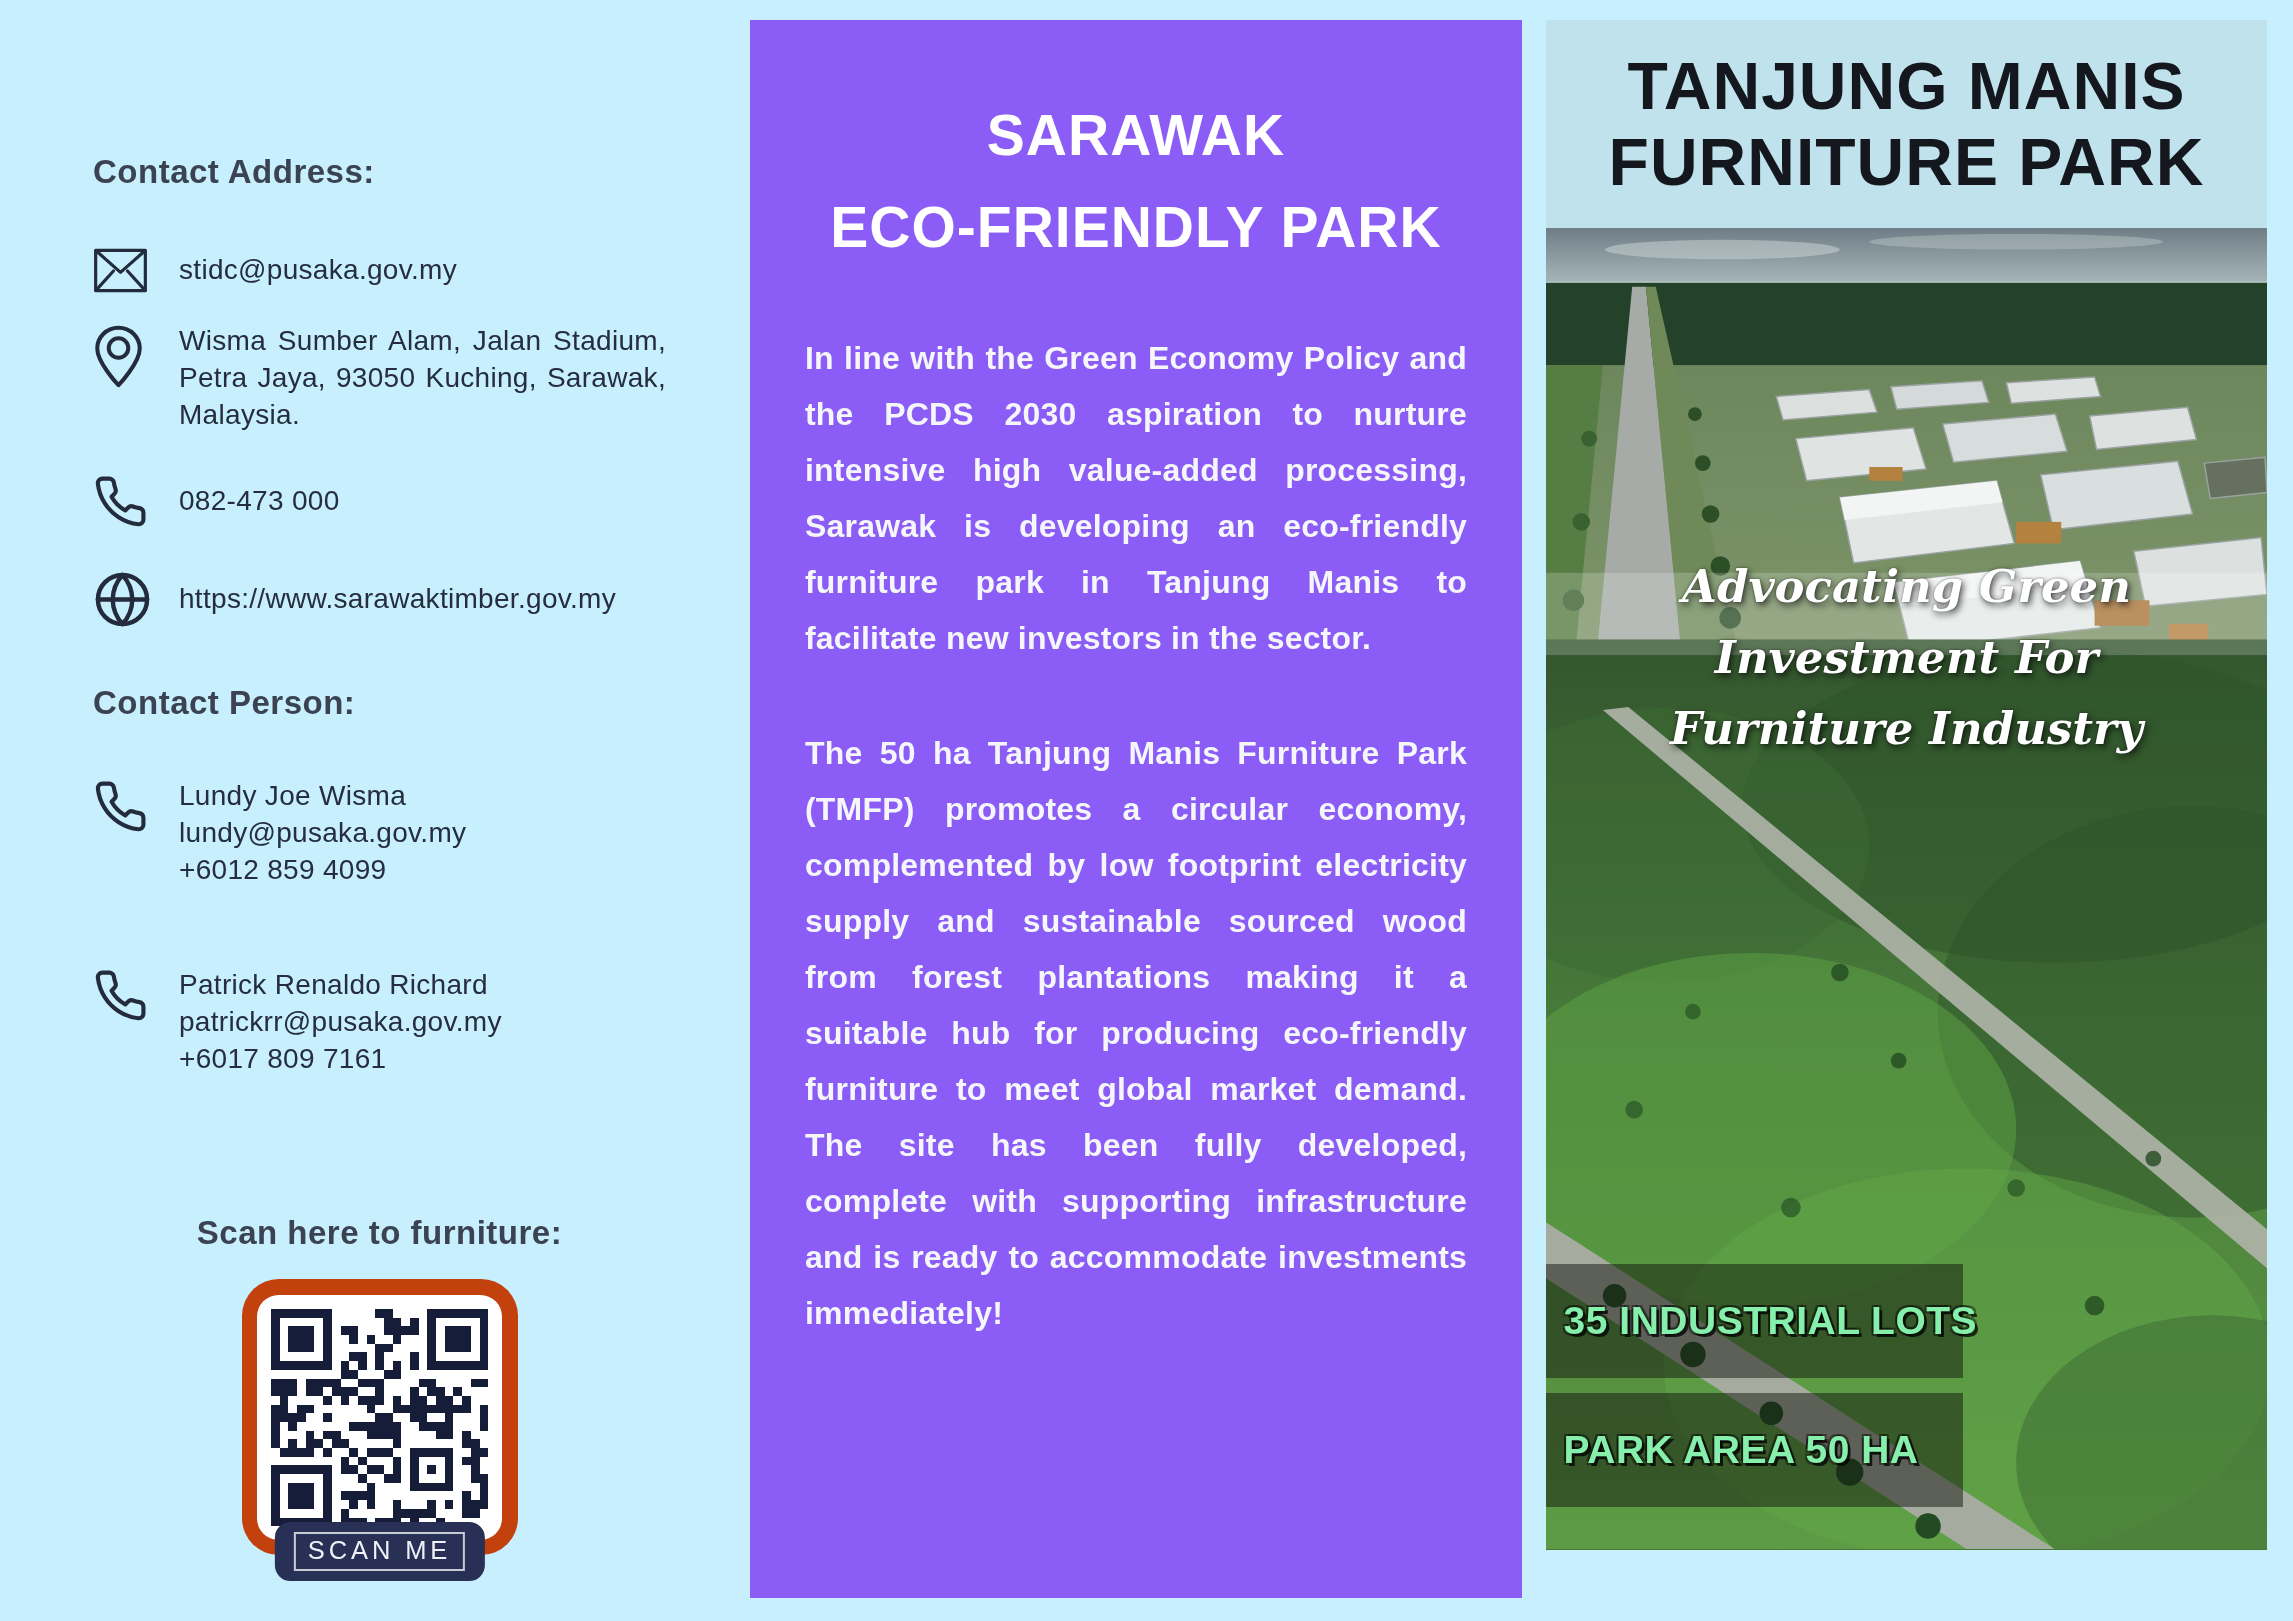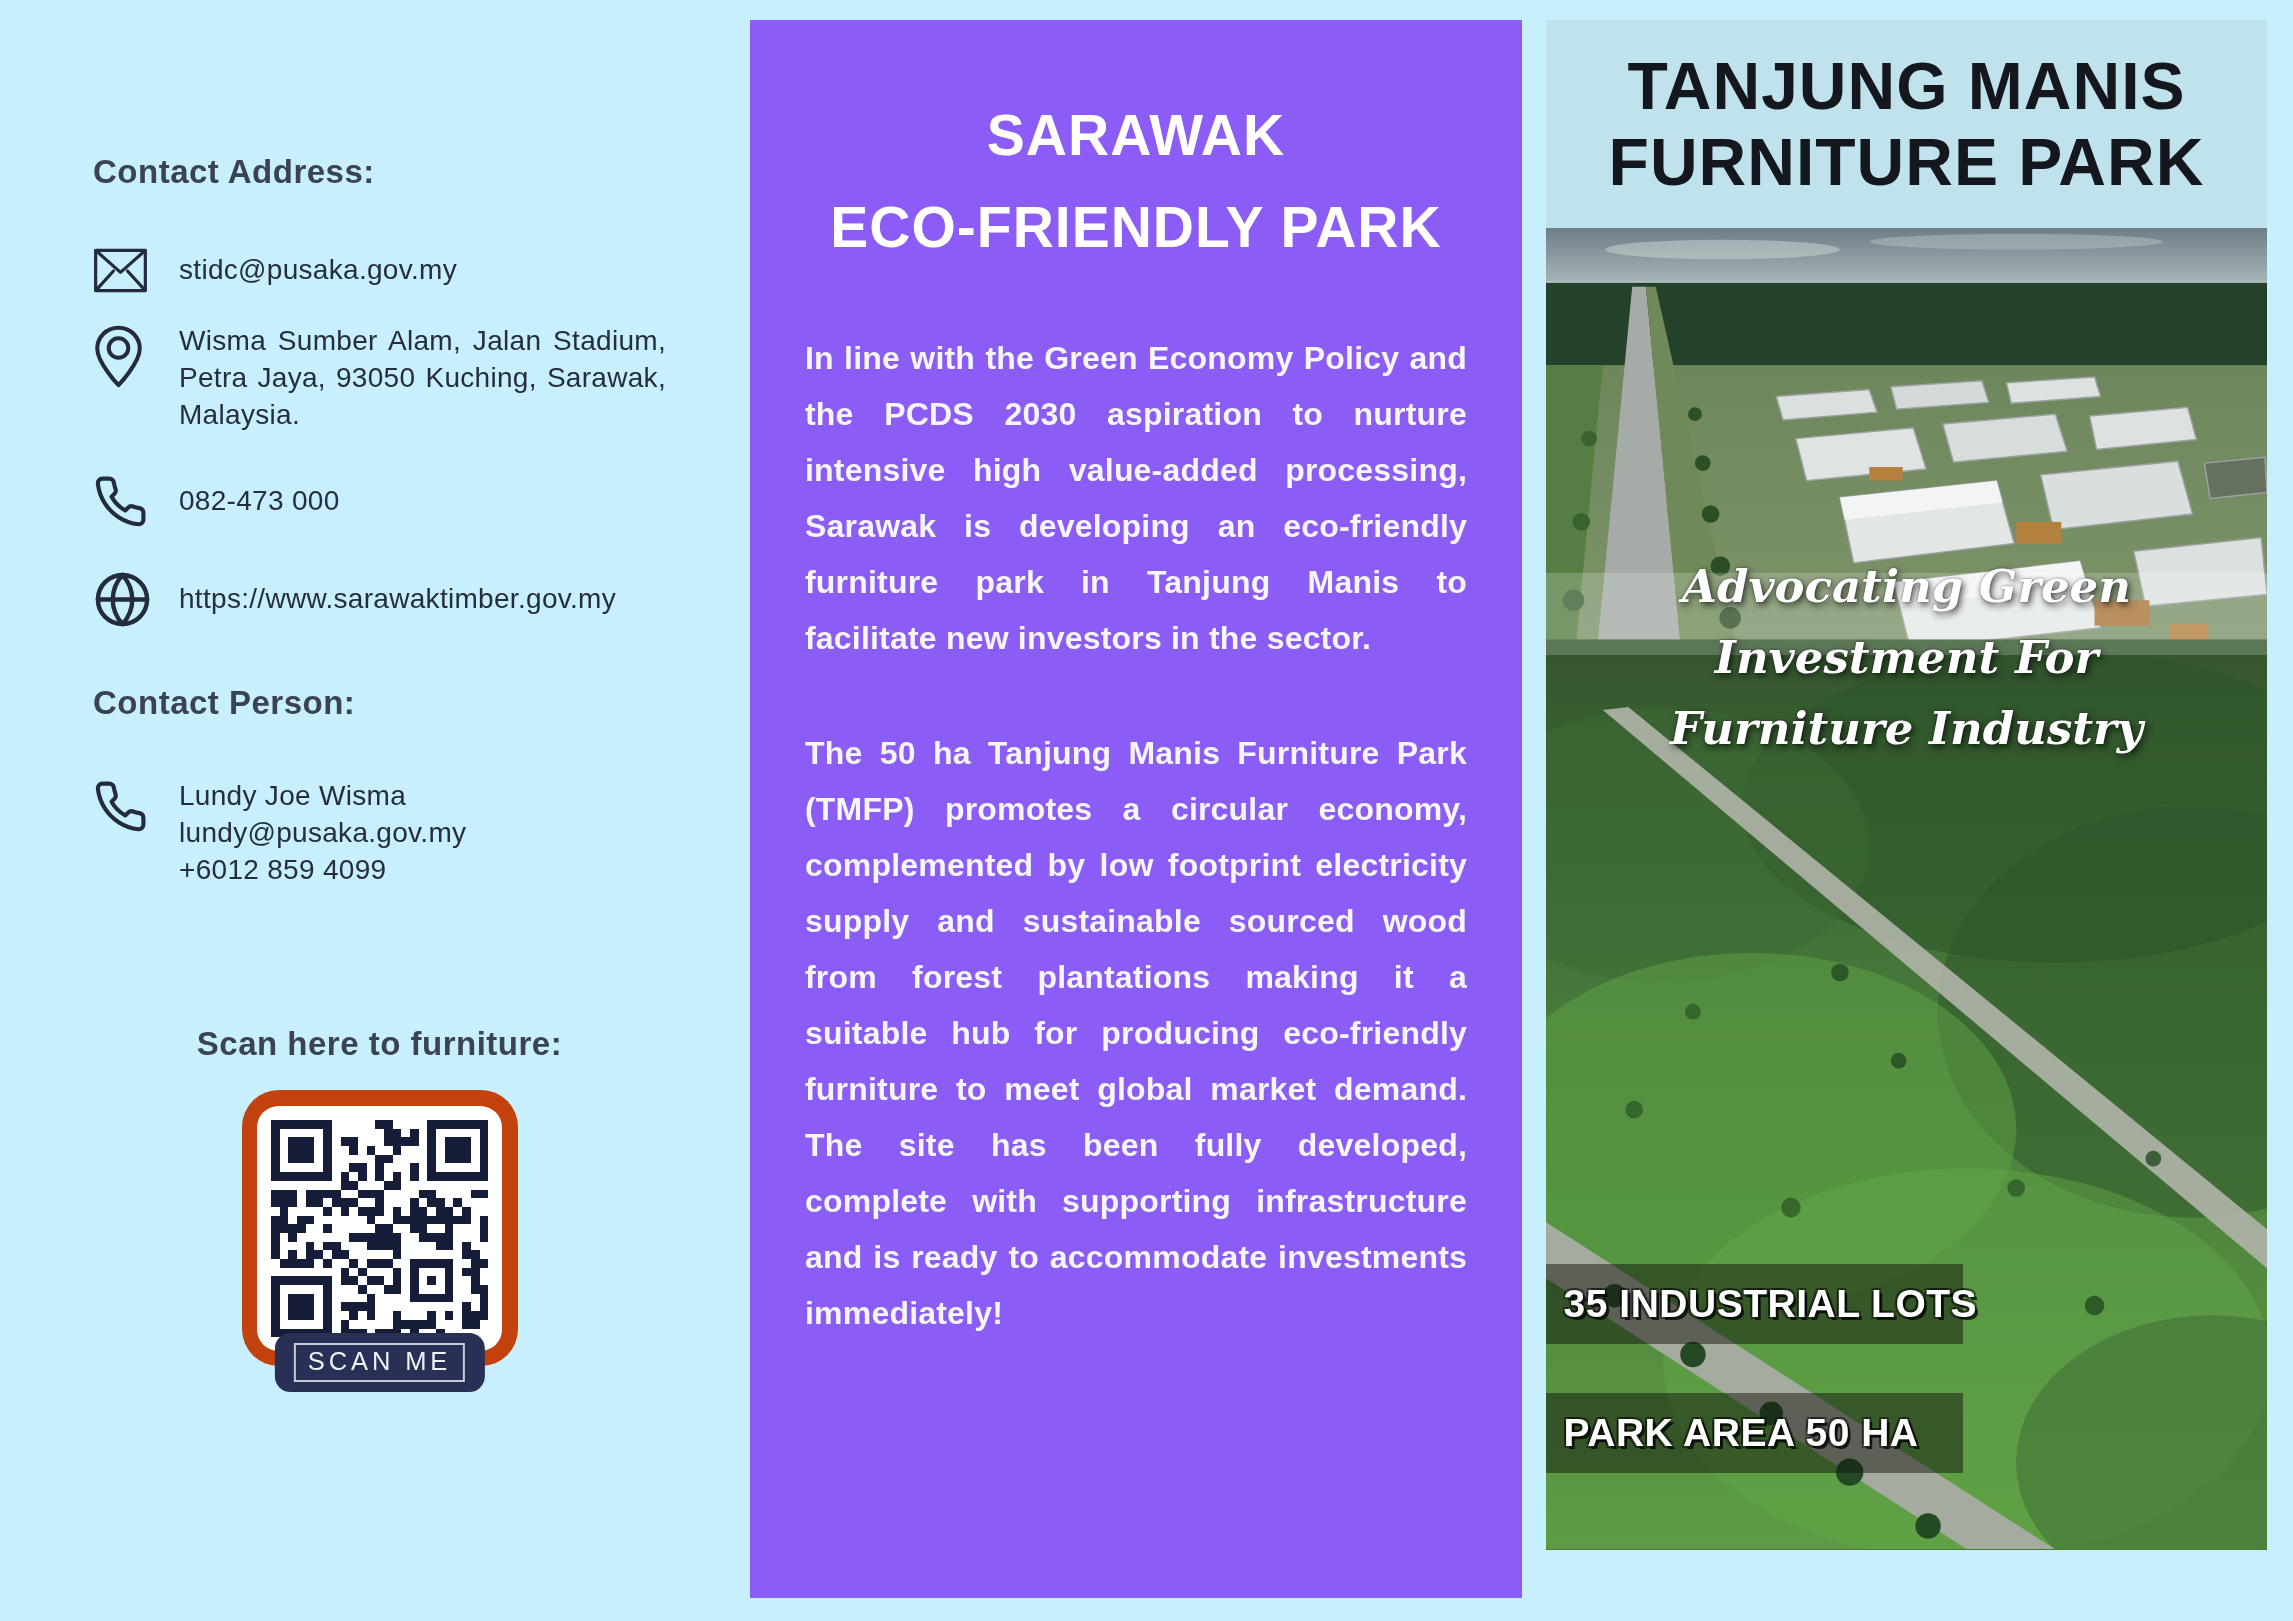--- a/index.html
+++ b/index.html
@@ -53,22 +53,22 @@
   .cover-title { margin:0; text-align:center; color:#15171e; font-size:66px; line-height:76px;
                  font-weight:700; letter-spacing:1px; }
   .cover-title span { display:block; }
   .photo { position:relative; width:721px; height:1322px; overflow:hidden; background:#47793a; }
   .photo svg.scene { position:absolute; inset:0; display:block; }
   .caption { position:absolute; top:323px; left:0; width:100%; text-align:center;
              font-family:"DejaVu Serif", serif; font-style:italic; font-weight:700;
              color:#ffffff; font-size:45px; line-height:71px;
              text-shadow:2px 2.9px 7.8px rgba(0,0,0,0.7), 0 0 2px rgba(0,0,0,0.5); }
   .caption span { display:block; }
-  .stat { position:absolute; left:0; width:417px; height:80px; background:rgba(18,22,14,0.5);
-          display:flex; align-items:center; padding-left:17.6px; color:#ffffff; font-weight:700;
+  .stat { position:absolute; left:0; width:417px; height:114px; background:rgba(18,22,14,0.5);
+          display:flex; align-items:center; padding-left:17.6px; color:#86efac; font-weight:700;
           font-size:39px; letter-spacing:0.5px; white-space:nowrap;
           text-shadow:2.9px 2.9px 0 rgba(0,0,0,0.75), -2px -2px 0 rgba(0,0,0,0.4),
                       2px -2px 0 rgba(0,0,0,0.4), -2px 2px 0 rgba(0,0,0,0.4); }
   .stat1 { top:1036px; }
   .stat2 { top:1165px; }
 
   .icon-stroke { stroke:#232b3d; fill:none; stroke-linecap:round; stroke-linejoin:round; }
 </style>
 </head>
 <body>
@@ -127,20 +127,32 @@
           <path class="icon-stroke" stroke-width="1.8" d="M22 16.92v3a2 2 0 0 1-2.18 2 19.79 19.79 0 0 1-8.63-3.07 19.5 19.5 0 0 1-6-6 19.79 19.79 0 0 1-3.07-8.67A2 2 0 0 1 4.11 2h3a2 2 0 0 1 2 1.72 12.84 12.84 0 0 0 .7 2.81 2 2 0 0 1-.45 2.11L8.09 9.91a16 16 0 0 0 6 6l1.27-1.27a2 2 0 0 1 2.11-.45 12.84 12.84 0 0 0 2.81.7A2 2 0 0 1 22 16.92z"></path>
         </svg>
       </span>
       <p class="val">
         <span class="contact-line">Lundy Joe Wisma</span>
         <span class="contact-line">lundy@pusaka.gov.my</span>
         <span class="contact-line">+6012 859 4099</span>
       </p>
     </div>
 
+    <div class="row top row-contact2">
+      <span class="ic">
+        <svg width="55" height="55" viewBox="0 0 24 24">
+          <path class="icon-stroke" stroke-width="1.8" d="M22 16.92v3a2 2 0 0 1-2.18 2 19.79 19.79 0 0 1-8.63-3.07 19.5 19.5 0 0 1-6-6 19.79 19.79 0 0 1-3.07-8.67A2 2 0 0 1 4.11 2h3a2 2 0 0 1 2 1.72 12.84 12.84 0 0 0 .7 2.81 2 2 0 0 1-.45 2.11L8.09 9.91a16 16 0 0 0 6 6l1.27-1.27a2 2 0 0 1 2.11-.45 12.84 12.84 0 0 0 2.81.7A2 2 0 0 1 22 16.92z"></path>
+        </svg>
+      </span>
+      <p class="val">
+        <span class="contact-line">Patrick Renaldo Richard</span>
+        <span class="contact-line">patrickrr@pusaka.gov.my</span>
+        <span class="contact-line">+6017 809 7161</span>
+      </p>
+    </div>
 
     <h3 class="scan-heading">Scan here to furniture:</h3>
 
     <div class="qr-wrap">
       <div class="qr-inner">
         <svg class="qr-svg" viewBox="0 0 25 25">
           <path fill="#161d39" d="M12 0h1v1h-1zM13 0h1v1h-1zM13 1h1v1h-1zM14 1h1v1h-1zM16 1h1v1h-1zM8 2h1v1h-1zM9 2h1v1h-1zM13 2h1v1h-1zM14 2h1v1h-1zM15 2h1v1h-1zM16 2h1v1h-1zM9 3h1v1h-1zM11 3h1v1h-1zM14 3h1v1h-1zM12 4h1v1h-1zM13 4h1v1h-1zM9 5h1v1h-1zM10 5h1v1h-1zM12 5h1v1h-1zM16 5h1v1h-1zM8 6h1v1h-1zM10 6h1v1h-1zM12 6h1v1h-1zM14 6h1v1h-1zM16 6h1v1h-1zM8 7h1v1h-1zM9 7h1v1h-1zM13 7h1v1h-1zM14 7h1v1h-1zM0 8h1v1h-1zM1 8h1v1h-1zM2 8h1v1h-1zM4 8h1v1h-1zM5 8h1v1h-1zM6 8h1v1h-1zM7 8h1v1h-1zM10 8h1v1h-1zM11 8h1v1h-1zM12 8h1v1h-1zM17 8h1v1h-1zM18 8h1v1h-1zM23 8h1v1h-1zM24 8h1v1h-1zM0 9h1v1h-1zM1 9h1v1h-1zM2 9h1v1h-1zM4 9h1v1h-1zM5 9h1v1h-1zM7 9h1v1h-1zM8 9h1v1h-1zM9 9h1v1h-1zM12 9h1v1h-1zM16 9h1v1h-1zM18 9h1v1h-1zM19 9h1v1h-1zM21 9h1v1h-1zM1 10h1v1h-1zM6 10h1v1h-1zM8 10h1v1h-1zM10 10h1v1h-1zM11 10h1v1h-1zM12 10h1v1h-1zM14 10h1v1h-1zM16 10h1v1h-1zM17 10h1v1h-1zM19 10h1v1h-1zM20 10h1v1h-1zM22 10h1v1h-1zM0 11h1v1h-1zM1 11h1v1h-1zM3 11h1v1h-1zM4 11h1v1h-1zM11 11h1v1h-1zM14 11h1v1h-1zM15 11h1v1h-1zM16 11h1v1h-1zM17 11h1v1h-1zM18 11h1v1h-1zM19 11h1v1h-1zM20 11h1v1h-1zM21 11h1v1h-1zM22 11h1v1h-1zM24 11h1v1h-1zM0 12h1v1h-1zM1 12h1v1h-1zM2 12h1v1h-1zM3 12h1v1h-1zM6 12h1v1h-1zM12 12h1v1h-1zM13 12h1v1h-1zM16 12h1v1h-1zM17 12h1v1h-1zM20 12h1v1h-1zM24 12h1v1h-1zM0 13h1v1h-1zM2 13h1v1h-1zM9 13h1v1h-1zM10 13h1v1h-1zM11 13h1v1h-1zM12 13h1v1h-1zM13 13h1v1h-1zM14 13h1v1h-1zM17 13h1v1h-1zM18 13h1v1h-1zM19 13h1v1h-1zM20 13h1v1h-1zM24 13h1v1h-1zM0 14h1v1h-1zM4 14h1v1h-1zM6 14h1v1h-1zM7 14h1v1h-1zM11 14h1v1h-1zM12 14h1v1h-1zM13 14h1v1h-1zM14 14h1v1h-1zM19 14h1v1h-1zM20 14h1v1h-1zM22 14h1v1h-1zM0 15h1v1h-1zM2 15h1v1h-1zM4 15h1v1h-1zM5 15h1v1h-1zM7 15h1v1h-1zM8 15h1v1h-1zM14 15h1v1h-1zM22 15h1v1h-1zM23 15h1v1h-1zM1 16h1v1h-1zM2 16h1v1h-1zM3 16h1v1h-1zM4 16h1v1h-1zM6 16h1v1h-1zM9 16h1v1h-1zM11 16h1v1h-1zM12 16h1v1h-1zM13 16h1v1h-1zM23 16h1v1h-1zM24 16h1v1h-1zM8 17h1v1h-1zM10 17h1v1h-1zM14 17h1v1h-1zM22 17h1v1h-1zM23 17h1v1h-1zM8 18h1v1h-1zM9 18h1v1h-1zM11 18h1v1h-1zM12 18h1v1h-1zM14 18h1v1h-1zM23 18h1v1h-1zM10 19h1v1h-1zM13 19h1v1h-1zM14 19h1v1h-1zM23 19h1v1h-1zM24 19h1v1h-1zM11 20h1v1h-1zM24 20h1v1h-1zM8 21h1v1h-1zM9 21h1v1h-1zM10 21h1v1h-1zM11 21h1v1h-1zM22 21h1v1h-1zM24 21h1v1h-1zM9 22h1v1h-1zM11 22h1v1h-1zM14 22h1v1h-1zM18 22h1v1h-1zM20 22h1v1h-1zM22 22h1v1h-1zM23 22h1v1h-1zM24 22h1v1h-1zM8 23h1v1h-1zM14 23h1v1h-1zM15 23h1v1h-1zM16 23h1v1h-1zM17 23h1v1h-1zM18 23h1v1h-1zM22 23h1v1h-1zM23 23h1v1h-1zM8 24h1v1h-1zM9 24h1v1h-1zM10 24h1v1h-1zM12 24h1v1h-1zM13 24h1v1h-1zM14 24h1v1h-1zM16 24h1v1h-1zM19 24h1v1h-1zM0 0h7v7h-7z M1 1h5v5h-5z M2 2h3v3h-3zM18 0h7v7h-7z M19 1h5v5h-5z M20 2h3v3h-3zM0 18h7v7h-7z M1 19h5v5h-5z M2 20h3v3h-3zM16 16h5v5h-5z M17 17h3v3h-3z M18 18h1v1h-1z" fill-rule="evenodd"></path>
         </svg>
       </div>
       <div class="scan-badge">

